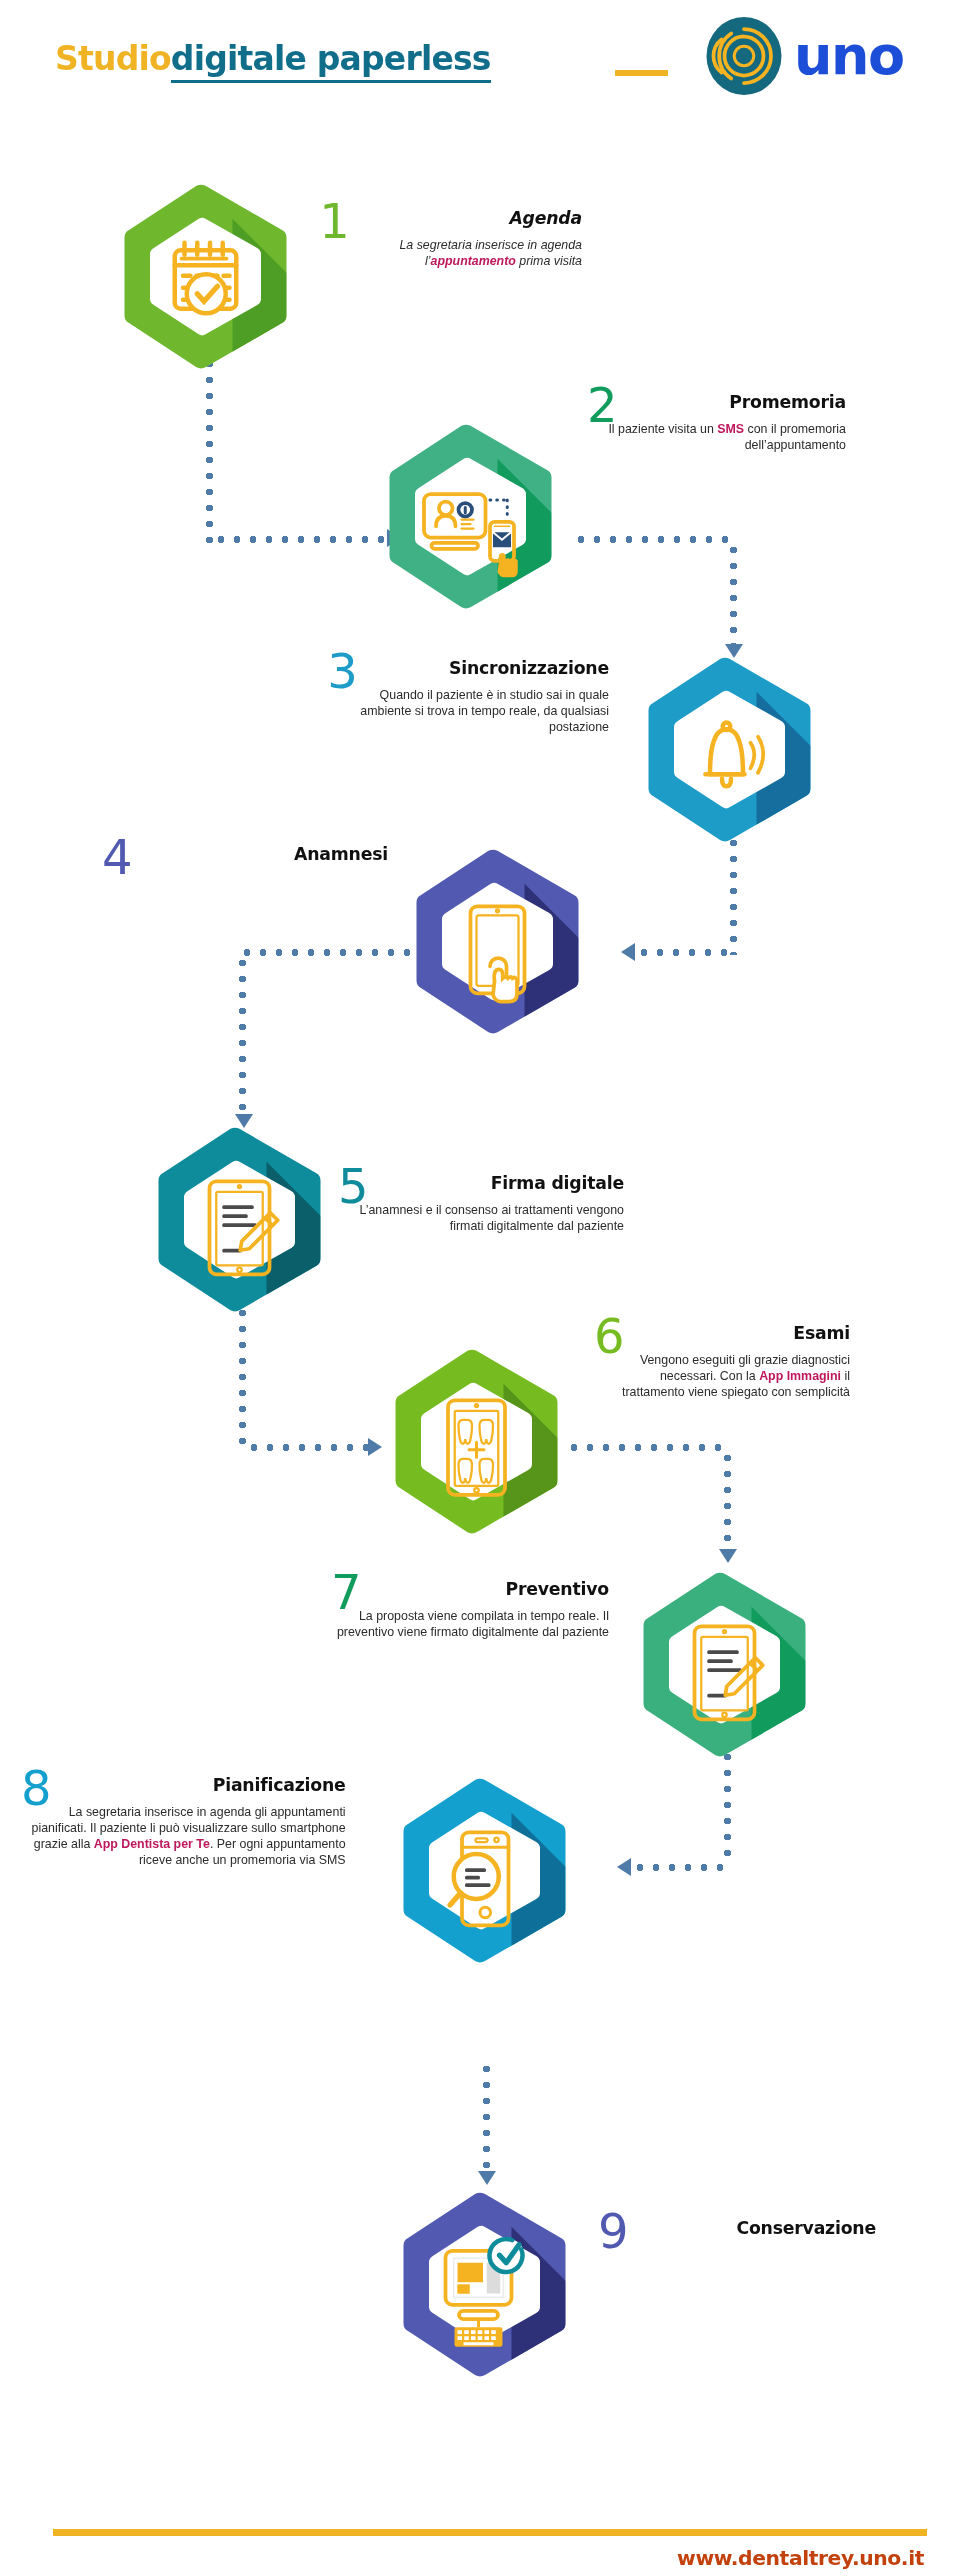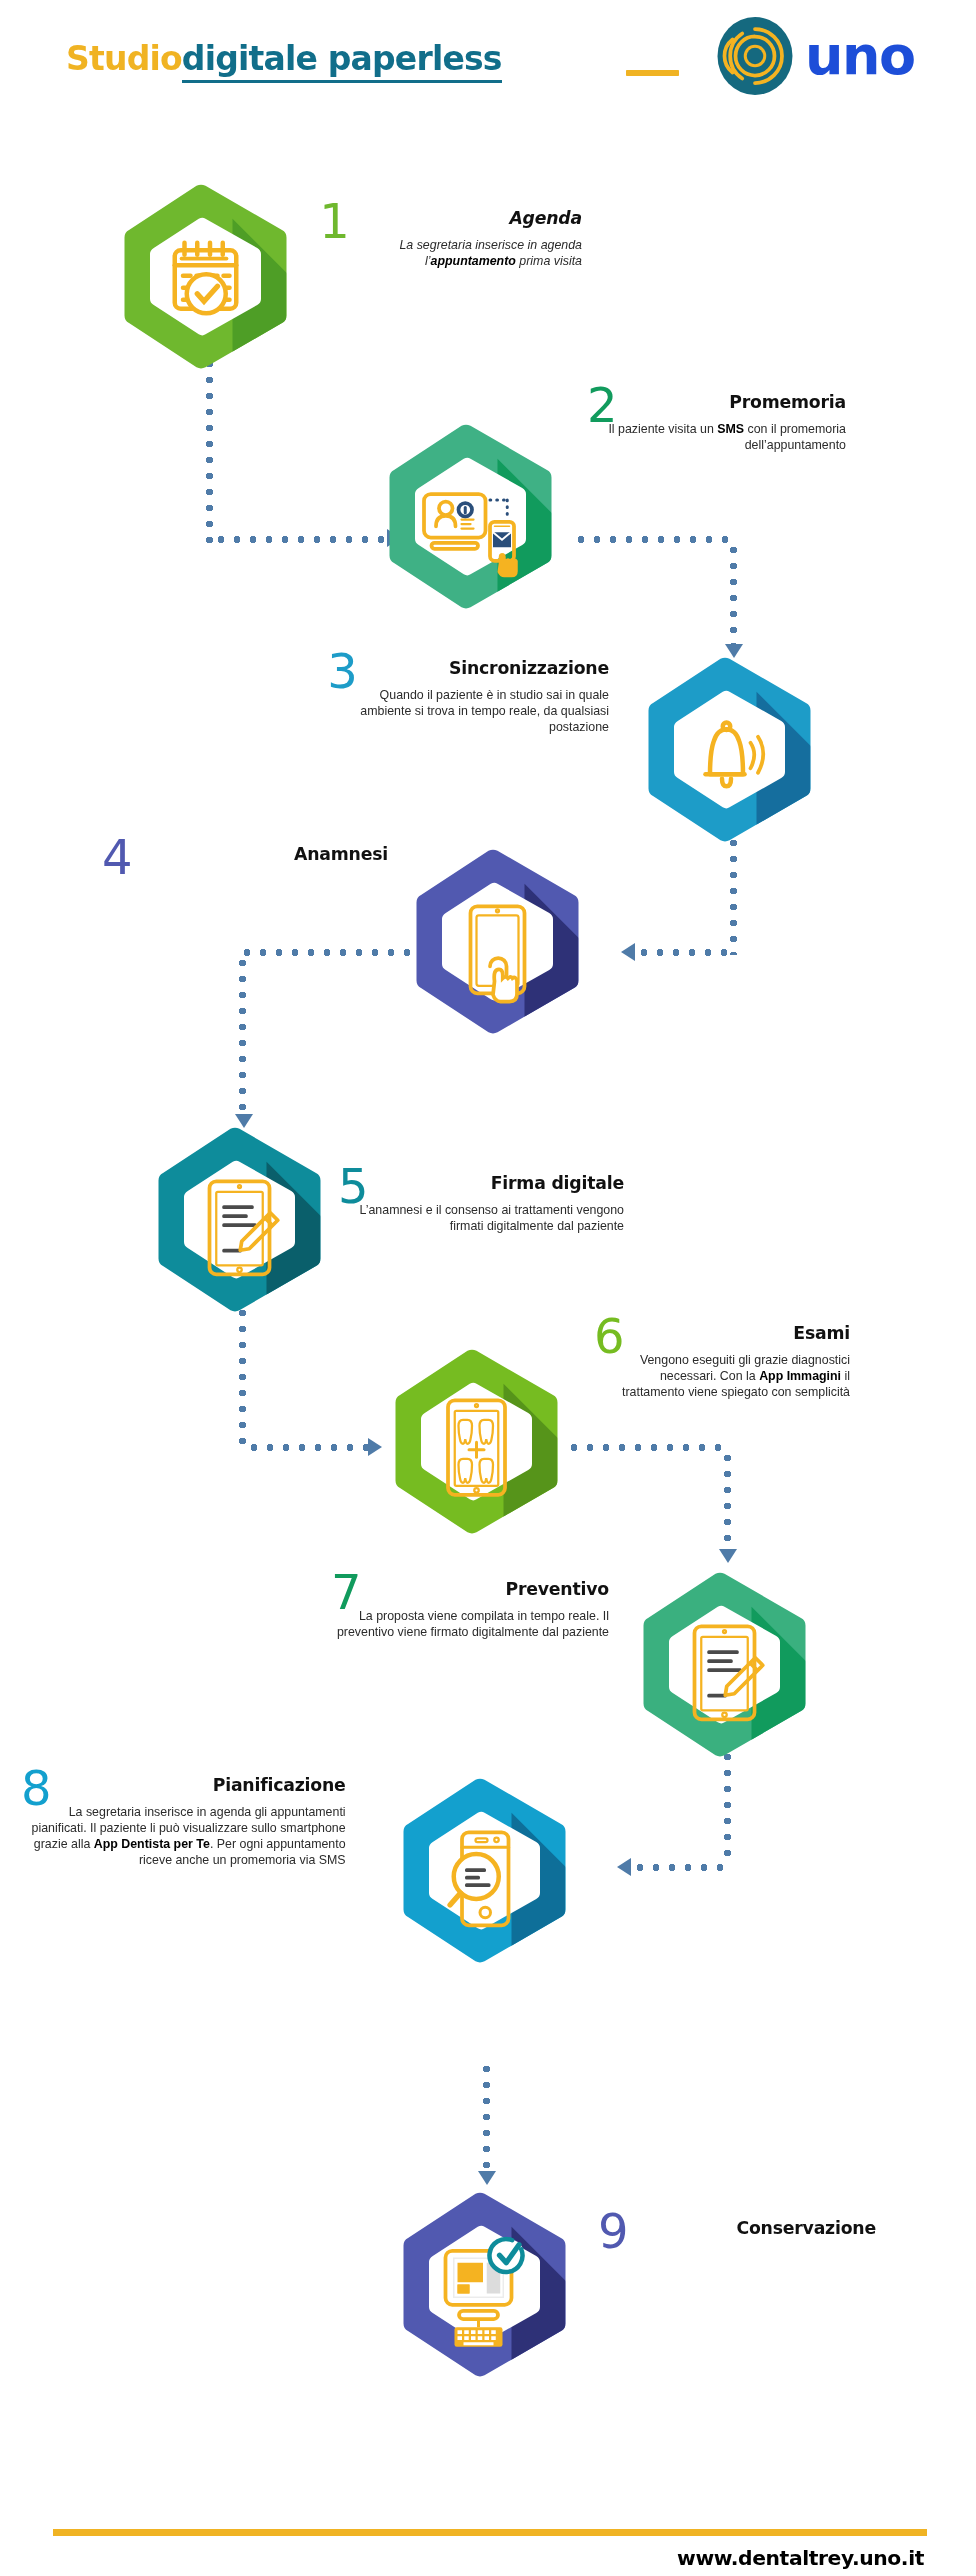--- a/index.html
+++ b/index.html
@@ -5,21 +5,21 @@
   html,body{margin:0;padding:0;background:#ffffff;}
   body{
     width:977px;
     font-family:"Liberation Sans", sans-serif;
     color:#1b1b1b;
     -webkit-font-smoothing:antialiased;
   }
   .page{position:relative;width:977px;height:2576px;overflow:hidden;background:#fff;}
 
   
-  .header{position:absolute;left:0;top:0;width:805px;height:120px;margin-left:11px;}
+  .header{position:absolute;left:0;top:0;width:805px;height:120px;}
   .brand{position:absolute;left:55px;top:39px;white-space:nowrap;}
   .brand-studio{
     font-size:33px;font-weight:bold;color:#F0B323;letter-spacing:-0.8px;
     font-family:"DejaVu Sans", sans-serif;
   }
   .brand-rest{
     font-size:33px;font-weight:bold;color:#116E8A;letter-spacing:-0.8px;
     border-bottom:3.8px solid #116E8A;padding-bottom:1.5px;
     font-family:"DejaVu Sans", sans-serif;
   }
@@ -45,38 +45,38 @@
     font-family:"DejaVu Sans", sans-serif;
   }
   .title{
     font-size:17.3px;font-weight:bold;color:#111;margin:0 0 10.5px 0;
     font-family:"DejaVu Sans", sans-serif;letter-spacing:-0.2px;white-space:nowrap;
   }
   .desc{
     font-size:12.4px;line-height:1.28;color:#2b2b2b;margin:0;
     font-family:"Liberation Sans", sans-serif;
   }
-  .desc b{font-weight:bold;color:#000000;}
+  .desc b{font-weight:bold;color:#be185d;}
 
   
   .dots-h{position:absolute;height:6.8px;
     background-image:radial-gradient(circle closest-side,#4F7BA8 99%,transparent 100%);
     background-size:16px 6.8px;background-repeat:repeat-x;background-position:0 0;}
   .dots-v{position:absolute;width:6.8px;
     background-image:radial-gradient(circle closest-side,#4F7BA8 99%,transparent 100%);
     background-size:6.8px 16px;background-repeat:repeat-y;background-position:0 0;}
   .arrow{position:absolute;width:0;height:0;}
   .arrow.r{border-top:9.8px solid transparent;border-bottom:9.8px solid transparent;border-left:14.3px solid #4F7BA8;}
   .arrow.l{border-top:9.8px solid transparent;border-bottom:9.8px solid transparent;border-right:14.3px solid #4F7BA8;}
   .arrow.d{border-left:9.8px solid transparent;border-right:9.8px solid transparent;border-top:14.3px solid #4F7BA8;}
 
   
   .footer-rule{position:absolute;left:53px;top:2529px;width:874px;height:6.8px;background:#F0B323;}
   .footer-url{
-    position:absolute;right:53px;top:2546px;font-size:20.3px;font-weight:bold;color:#000000;
+    position:absolute;right:53px;top:2546px;font-size:20.3px;font-weight:bold;color:#c2410c;
     font-family:"DejaVu Sans", sans-serif;letter-spacing:-0.4px;
   }
 </style>
 </head>
 <body>
 
 <div class="page">
 
   <div class="header">
     <div class="brand">

